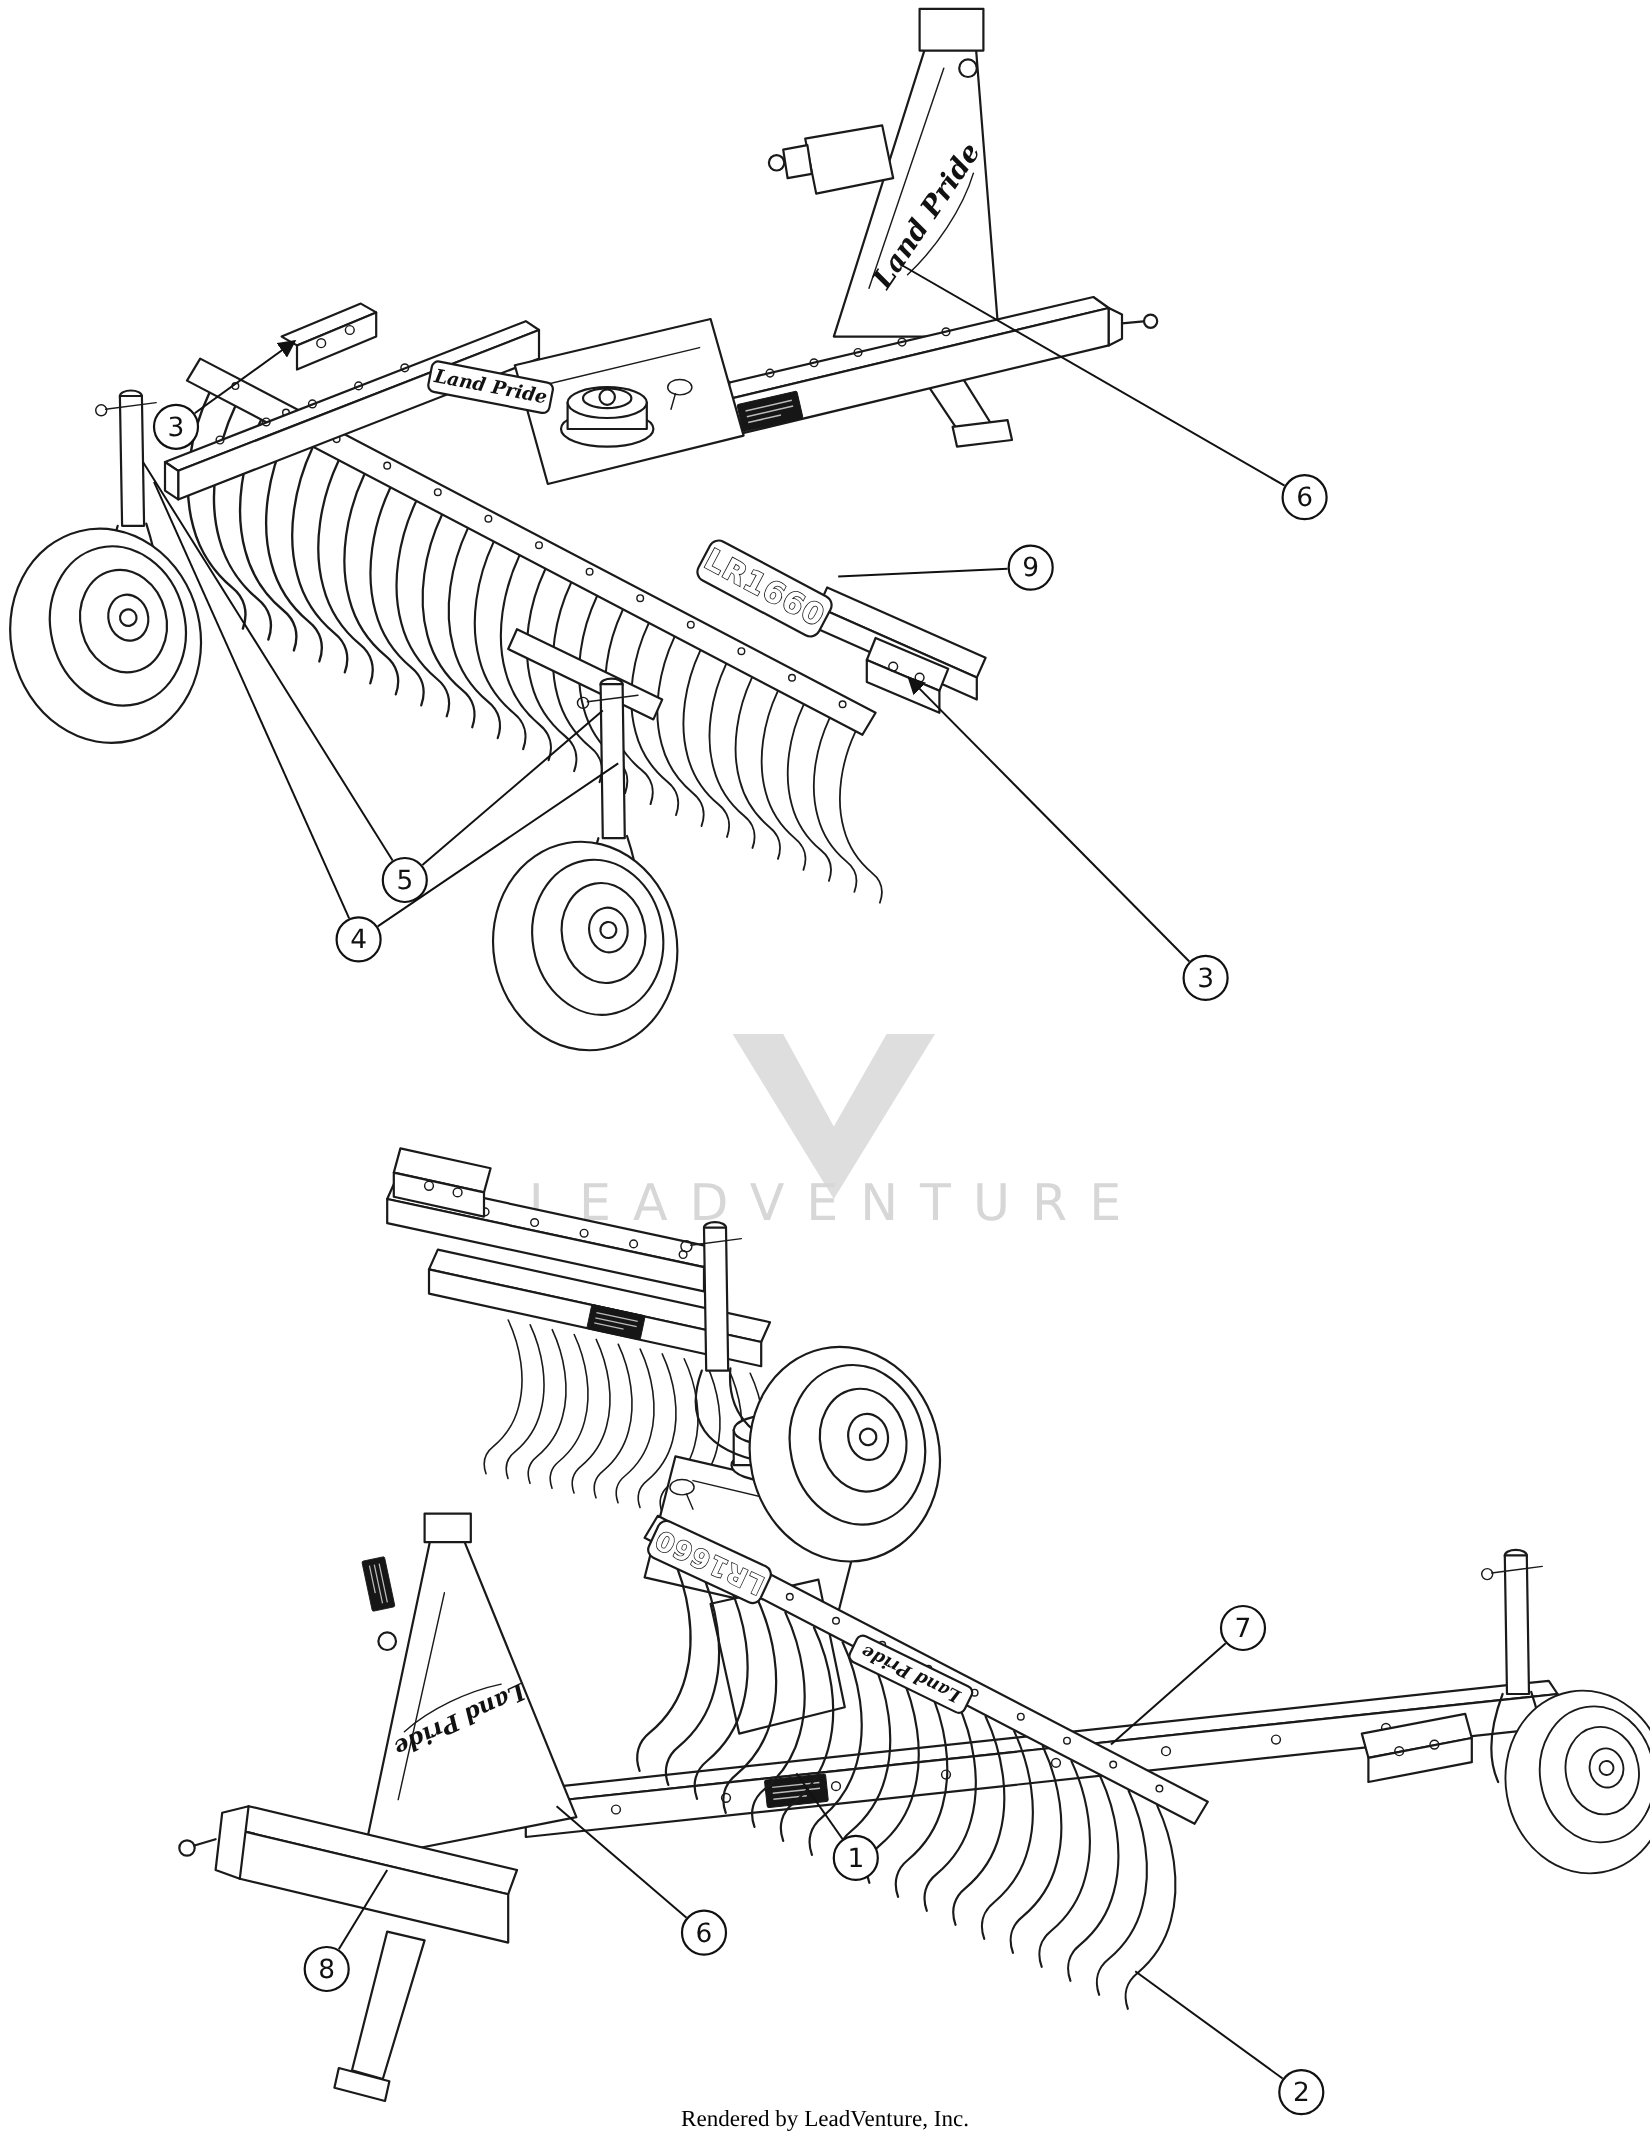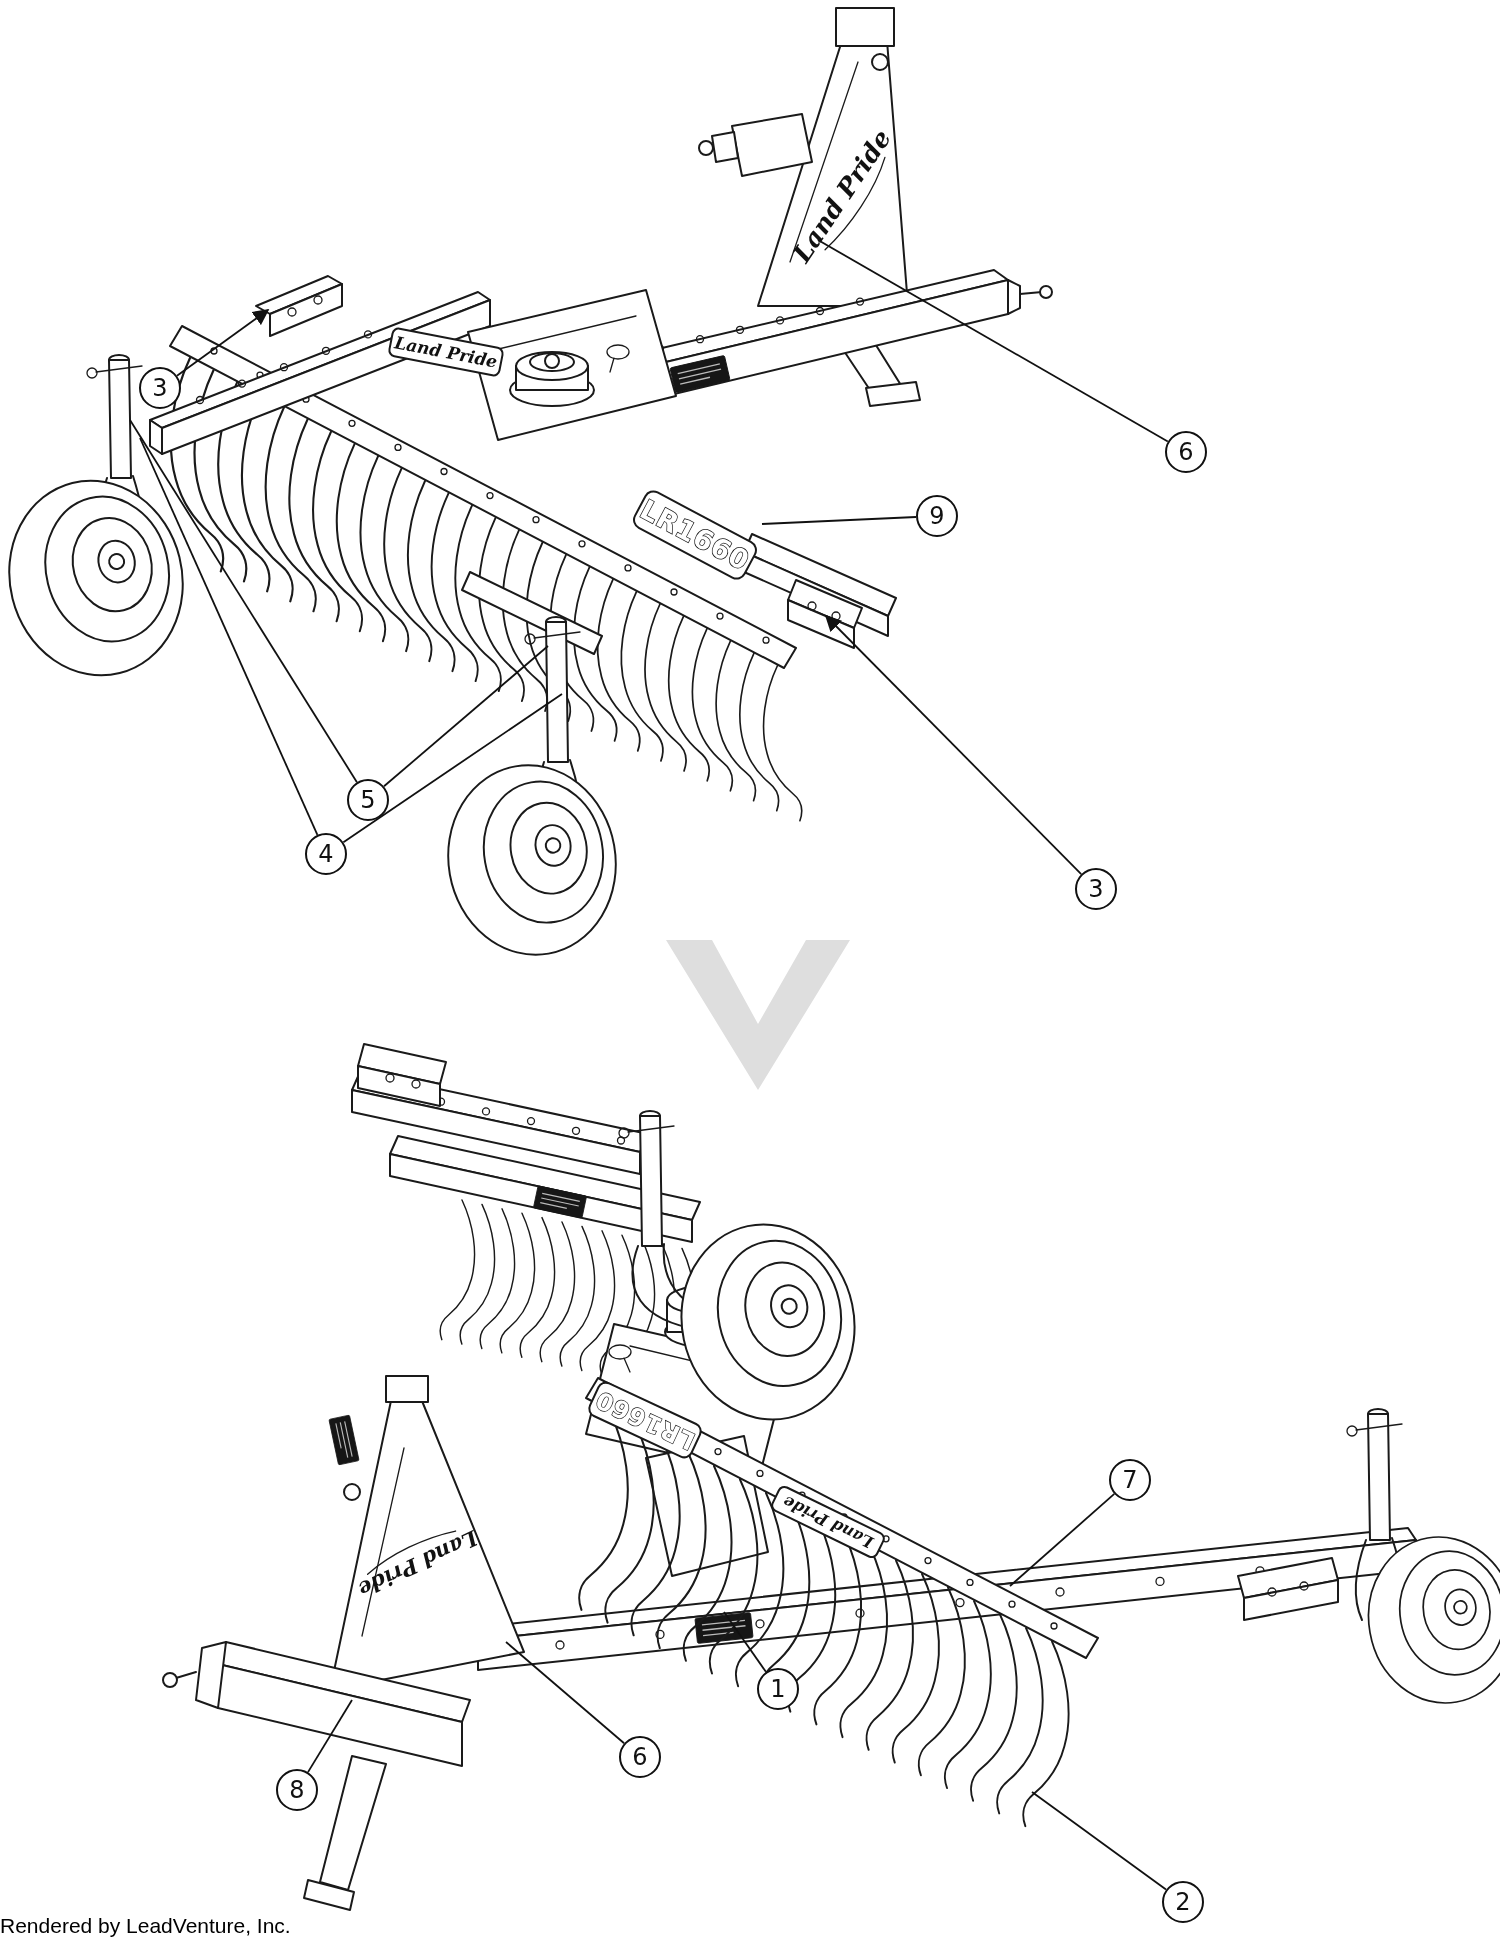--- a/index.html
+++ b/index.html
@@ -16,22 +16,22 @@
   }
   #art{position:absolute;left:0;top:0}
   #callout-layer{position:absolute;left:0;top:0;width:1500px;height:1947px;pointer-events:none}
   .callout{
     position:absolute;width:42px;height:42px;border:2.5px solid #111;border-radius:50%;
     background:#fff;display:flex;align-items:center;justify-content:center;
     font-size:24px;color:#111;box-sizing:border-box;pointer-events:auto;
     font-family:"DejaVu Sans",sans-serif;
   }
   .footer{
-    position:absolute;left:0;top:1914px;width:100%;text-align:left;
-    font-size:21px;color:#000;font-family:Liberation Sans, sans-serif;
+    position:absolute;left:0;top:1914px;width:100%;text-align:center;
+    font-size:21px;color:#000;font-family:Liberation Serif, serif;
   }
   .ln{fill:none;stroke:#1a1a1a;stroke-width:2;stroke-linecap:round;stroke-linejoin:round}
   .thin{stroke-width:1.3}
   .fc{fill:#fff;stroke:#1a1a1a;stroke-width:2;stroke-linejoin:round}
   .dark{fill:#161616;stroke:#161616}
   .leader{stroke:#111;stroke-width:1.8;fill:none}
   .brand{font:italic 700 17px "DejaVu Serif",serif;fill:#111}
   .brand-md{font:italic 700 16px "DejaVu Serif",serif;fill:#111}
   .brand-lg{font:italic 700 25px "DejaVu Serif",serif;fill:#111}
   .brand-bm{font:italic 700 21px "DejaVu Serif",serif;fill:#111}
@@ -42,20 +42,21 @@
 </head>
 <body>
 
 <div style="position:absolute;inset:0">
 
   <div id="watermark">
     <svg class="wm-logo" width="220" height="172">
       <path d="M14,12 L106,162 L198,12 L154,12 L106,96 L60,12 Z" fill="#dedede"></path>
       <path d="M90,12 L106,40 L122,12 Z" fill="#ffffff"></path>
     </svg>
+    <div class="wm-text">LEADVENTURE</div>
   </div>
 
   <svg id="art" width="1500" height="1947" viewBox="0 0 1500 1947">
     <defs>
       <path id="tine" d="M0,0 C-15,32 -23,74 -13,110 C-7,133 7,150 19,160 C29,168 33,180 28,194" class="ln"></path>
       <path id="tine-m" d="M0,0 C15,32 23,74 13,110 C7,133 -7,150 -19,160 C-29,168 -33,180 -28,194" class="ln"></path>
       <g id="wheel">
         <ellipse rx="86" ry="98" class="fc"></ellipse>
         <ellipse cx="13" cy="-6" rx="61" ry="73" class="ln"></ellipse>
         <ellipse cx="19" cy="-9" rx="39" ry="47" class="ln"></ellipse>

